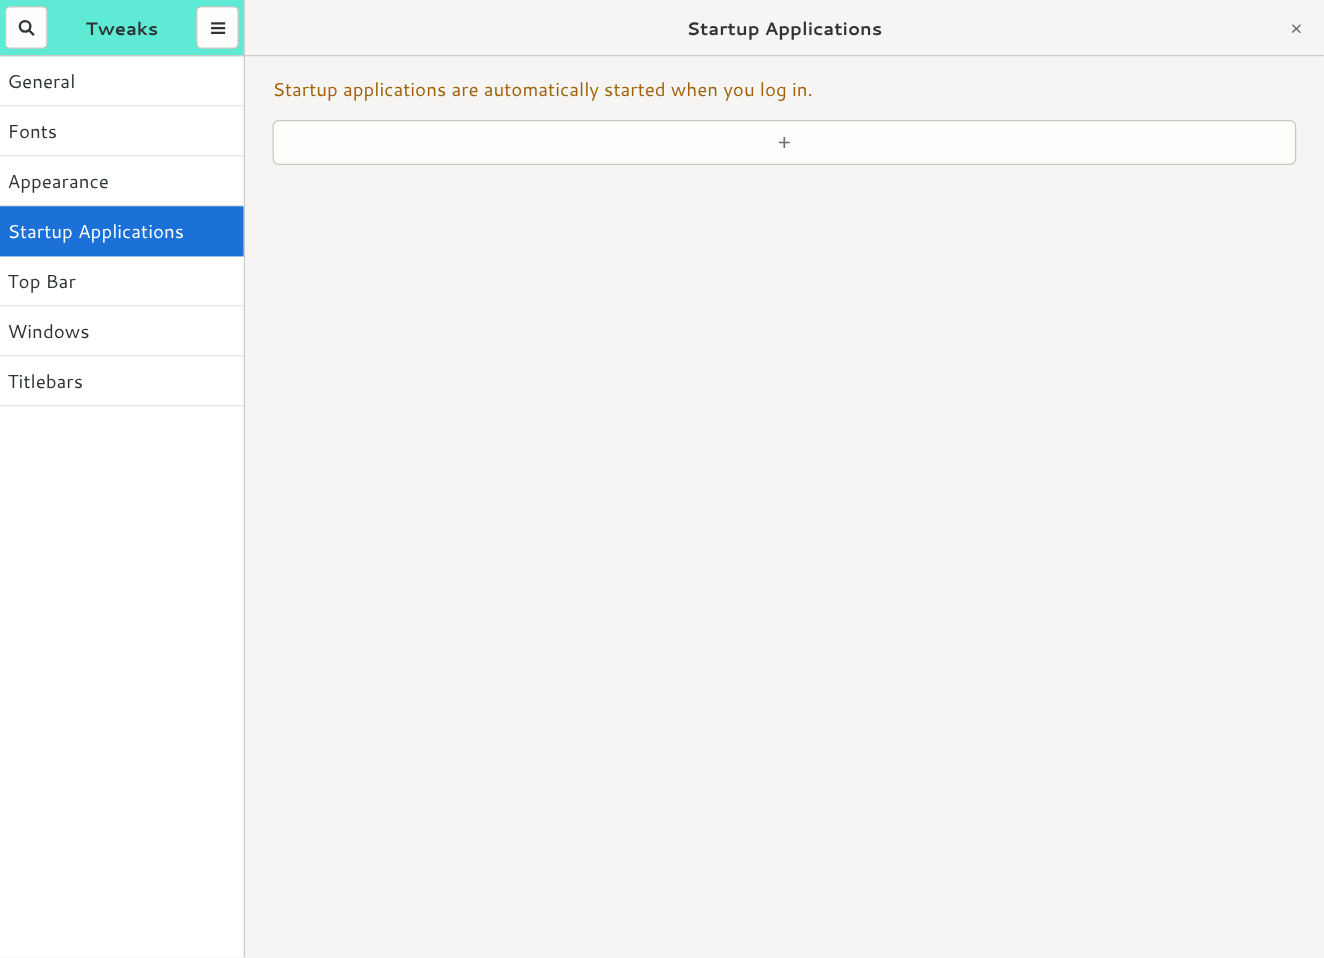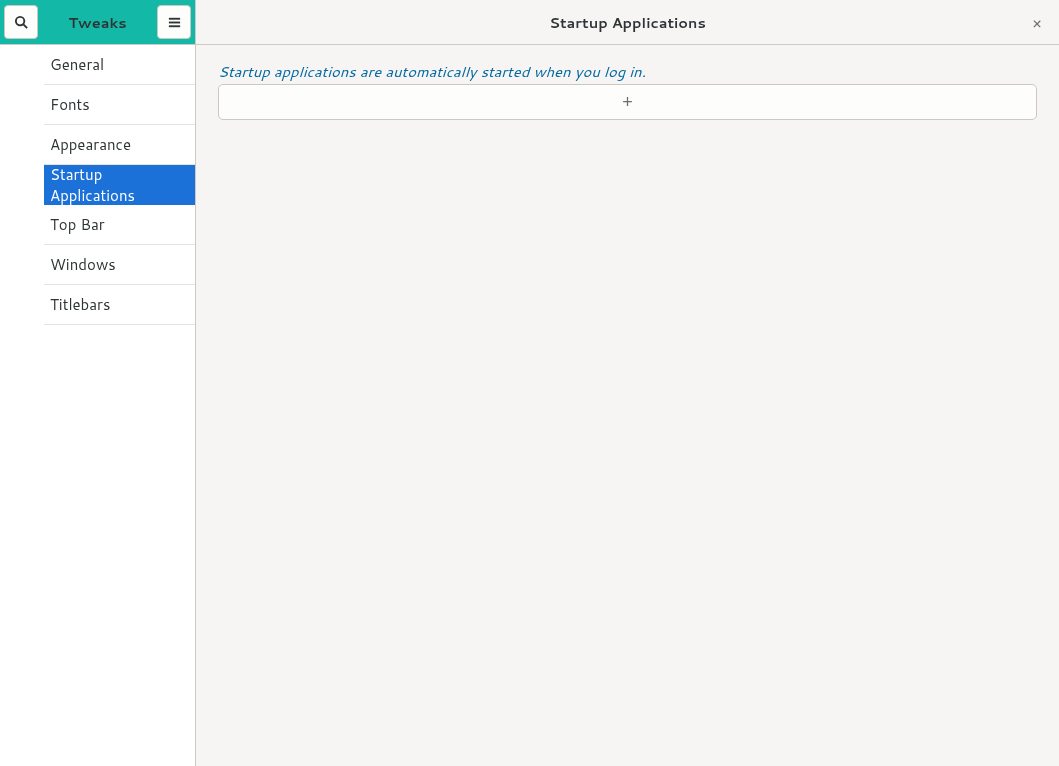--- a/index.html
+++ b/index.html
@@ -20,21 +20,21 @@
     .sidebar {
       width: 196px;
       height: 100%;
       background: #ffffff;
       border-right: 1px solid #ccc9c6;
       display: flex;
       flex-direction: column;
     }
     .sidebar-header {
       height: 45px;
-      background: #14b8a6;
+      background: #5eead4;
       border-bottom: 1px solid #ccc9c6;
       display: flex;
       align-items: center;
       padding: 0 4px;
     }
     .icon-button {
       width: 34px;
       height: 34px;
       border: 1px solid #cdc7c2;
       border-radius: 4px;
@@ -48,21 +48,20 @@
     .sidebar-title {
       flex: 1;
       text-align: center;
       font-weight: 700;
       font-size: 14.5px;
       color: #2e3436;
     }
     .sidebar-list {
       flex: 1;
       overflow-y: auto;
-      padding-left: 44px;
     }
     .sidebar-item {
       height: 40px;
       display: flex;
       align-items: center;
       padding: 0 6px;
       border-bottom: 1px solid #e6e3e1;
       cursor: pointer;
       font-size: 15px;
       color: #2e3436;
@@ -108,23 +107,22 @@
       color: #6e6e6e;
       font-size: 16px;
       border-radius: 3px;
     }
     .main-content {
       flex: 1;
       padding: 16px 22px;
     }
     .description {
       font-size: 15px;
-      color: #0369a1;
-      margin-bottom: 2px;
-      font-style: italic;
+      color: #a16207;
+      margin-bottom: 14px;
     }
     .add-button {
       width: 100%;
       height: 36px;
       border: 1px solid #cdc7c2;
       border-radius: 5px;
       background: #fdfdfc;
       display: flex;
       align-items: center;
       justify-content: center;

